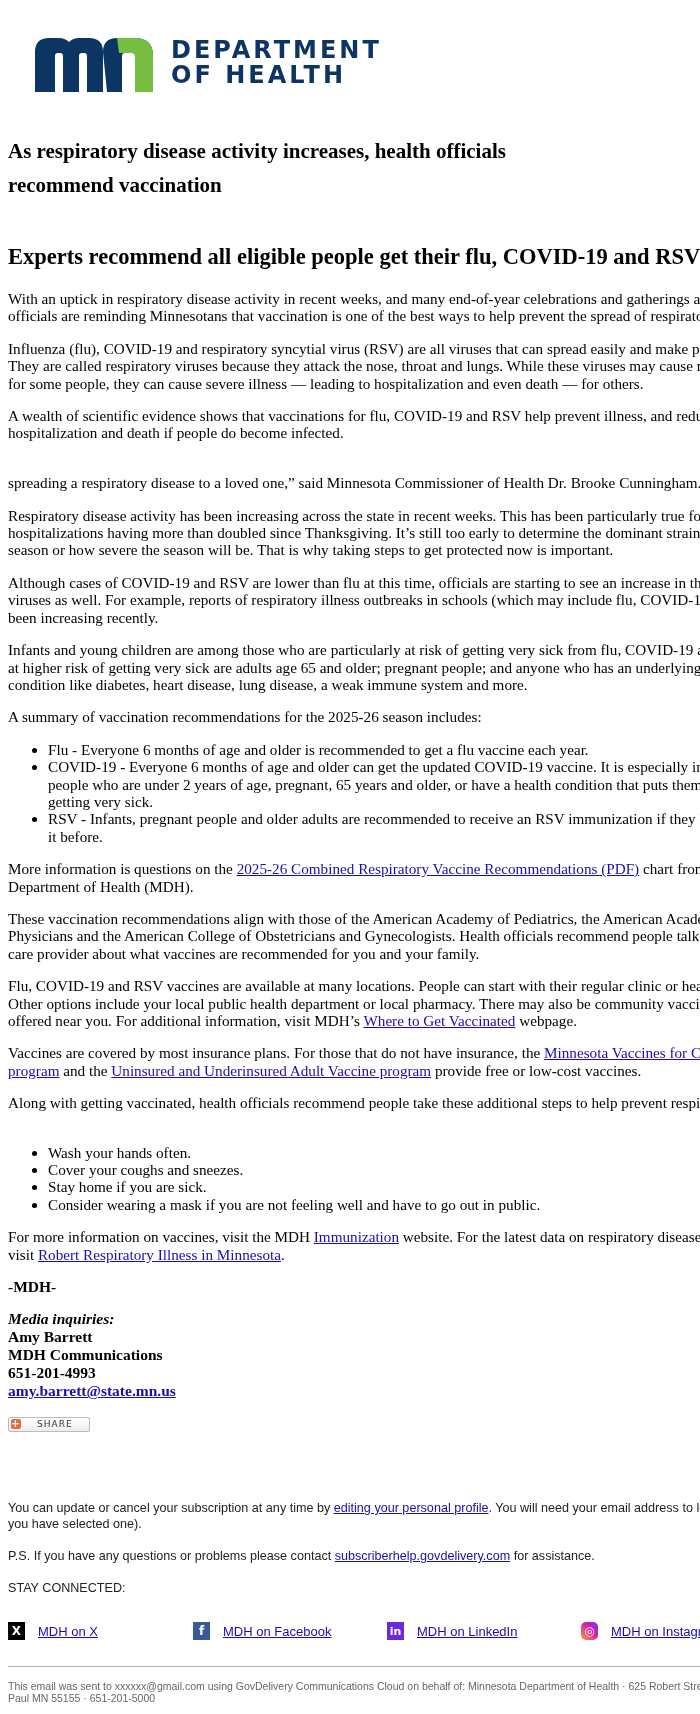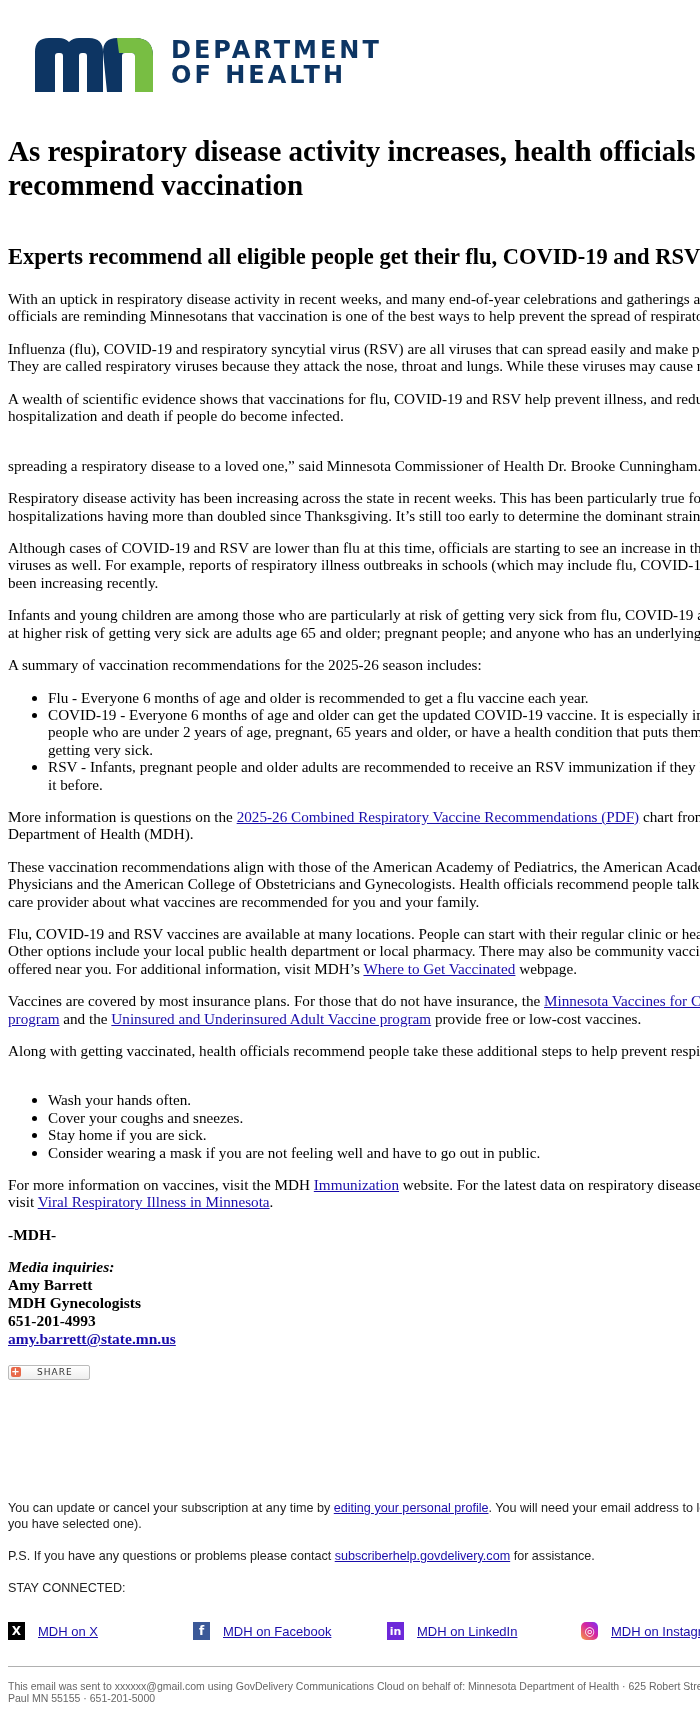--- a/index.html
+++ b/index.html
@@ -3,21 +3,21 @@
 <meta charset="utf-8">
 <style>
   html, body { margin: 0; padding: 0; background: #ffffff; }
   body { width: 700px; height: 1714px; overflow: hidden; position: relative; }
   .page { position: absolute; left: 0; top: 0; width: 1200px; }
   .serif { font-family: "Liberation Serif", "DejaVu Serif", serif; color: #000; }
   .sans { font-family: "Liberation Sans", "DejaVu Sans", sans-serif; color: #222; }
   a { color: #1a0dab; }
   .logo { position: absolute; left: 35px; top: 38px; height: 56px; display: flex; align-items: flex-start; }
   .logo-text { margin-left: 18px; font-family: "DejaVu Sans", "Liberation Sans", sans-serif; font-weight: bold; color: #0d3563; font-size: 24px; line-height: 25px; letter-spacing: 3px; }
-  h1.title { position: absolute; left: 8px; top: 134px; margin: 0; font-size: 29px; line-height: 34px; font-weight: bold; }
+  h1.title { position: absolute; left: 8px; top: 134px; margin: 0; font-size: 21px; line-height: 34px; font-weight: bold; }
   h2.subtitle { position: absolute; left: 8px; top: 244px; margin: 0; font-size: 22.5px; line-height: 26px; font-weight: bold; white-space: nowrap; }
   .content { position: absolute; left: 8px; top: 290px; font-size: 15.2px; line-height: 17.4px; }
   .content p { margin: 0 0 15px 0; white-space: nowrap; }
   .content ul { margin: 0 0 15px 0; padding-left: 40px; }
   .content li { white-space: nowrap; }
   .gap { height: 17px; }
   .mdh { font-weight: bold; font-size: 15.5px; }
   .contact { font-weight: bold; font-size: 15.5px; line-height: 18px; }
   .contact i { font-weight: bold; }
   .share-btn { display: inline-flex; align-items: center; width: 82px; height: 15px; border: 1px solid #bbb; border-radius: 2px; background: linear-gradient(#fff, #eee); font-family: "DejaVu Sans", sans-serif; font-size: 9px; letter-spacing: 1px; color: #333; box-sizing: border-box; padding-left: 2px; }
@@ -56,41 +56,44 @@
   <h2 class="subtitle serif">Experts recommend all eligible people get their flu, COVID-19 and RSV vaccines</h2>
 
   <div class="content serif">
     <p>
       <span>With an uptick in respiratory disease activity in recent weeks, and many end-of-year celebrations and gatherings ahead, health</span><br>
       <span>officials are reminding Minnesotans that vaccination is one of the best ways to help prevent the spread of respiratory illness.</span>
     </p>
     <p>
       <span>Influenza (flu), COVID-19 and respiratory syncytial virus (RSV) are all viruses that can spread easily and make people sick.</span><br>
       <span>They are called respiratory viruses because they attack the nose, throat and lungs. While these viruses may cause mild illness</span><br>
+      <span>for some people, they can cause severe illness  — leading to hospitalization and even death — for others.</span>
     </p>
     <p>
       <span>A wealth of scientific evidence shows that vaccinations for flu, COVID-19 and RSV help prevent illness, and reduce the risk of</span><br>
       <span>hospitalization and death if people do become infected.</span>
     </p>
     <p>
       <br>
       <span>spreading a respiratory disease to a loved one,” said Minnesota Commissioner of Health Dr. Brooke Cunningham. “Getting</span><br>
     </p>
     <p>
       <span>Respiratory disease activity has been increasing across the state in recent weeks. This has been particularly true for flu, with</span><br>
       <span>hospitalizations having more than doubled since Thanksgiving.  It’s still too early to determine the dominant strain for this</span><br>
+      <span>season or how severe the season will be. That is why taking steps to get protected now is important.</span>
     </p>
     <p>
       <span>Although cases of COVID-19 and RSV are lower than flu at this time, officials are starting to see an increase in those</span><br>
       <span>viruses as well. For example, reports of respiratory illness outbreaks in schools (which may include flu, COVID-19 or RSV) have</span><br>
       <span>been increasing recently.</span>
     </p>
     <p>
       <span>Infants and young children are among those who are particularly at risk of getting very sick from flu, COVID-19 and RSV. Also</span><br>
       <span>at higher risk of getting very sick are adults age 65 and older; pregnant people; and anyone who has an underlying health</span><br>
+      <span>condition like diabetes, heart disease, lung disease, a weak immune system and more.</span>
     </p>
     <p>A summary of vaccination recommendations for the 2025-26 season includes:</p>
     <ul>
       <li>Flu - Everyone 6 months of age and older is recommended to get a flu vaccine each year.</li>
       <li>
         <span>COVID-19 - Everyone 6 months of age and older can get the updated COVID-19 vaccine.  It is especially important for</span><br>
         <span>people who are under 2 years of age, pregnant, 65 years and older, or have a health condition that puts them at higher risk of</span><br>
         <span>getting very sick.</span>
       </li>
       <li>
@@ -119,27 +122,27 @@
     <p>Along with getting vaccinated, health officials recommend people take these additional steps to help prevent respiratory illness:</p>
     <div class="gap"></div>
     <ul>
       <li>Wash your hands often.</li>
       <li>Cover your coughs and sneezes.</li>
       <li>Stay home if you are sick.</li>
       <li>Consider wearing a mask if you are not feeling well and have to go out in public.</li>
     </ul>
     <p>
       <span>For more information on vaccines, visit the MDH </span><a href="#">Immunization</a><span> website. For the latest data on respiratory disease activity,</span><br>
-      <span>visit </span><a href="#">Viral Respiratory Illness in Minnesota</a><span>.</span>
+      <span>visit </span><a href="#">Robert Respiratory Illness in Minnesota</a><span>.</span>
     </p>
     <p class="mdh">-MDH-</p>
     <p class="contact">
       <i>Media inquiries:</i><br>
       <span>Amy Barrett</span><br>
-      <span>MDH Gynecologists</span><br>
+      <span>MDH Communications</span><br>
       <span>651-201-4993</span><br>
       <a href="#">amy.barrett@state.mn.us</a>
     </p>
     <div style="margin-top:-2px;">
       <span class="share-btn">
         <span class="share-plus">+</span>
         <span>SHARE</span>
       </span>
     </div>
   </div>

